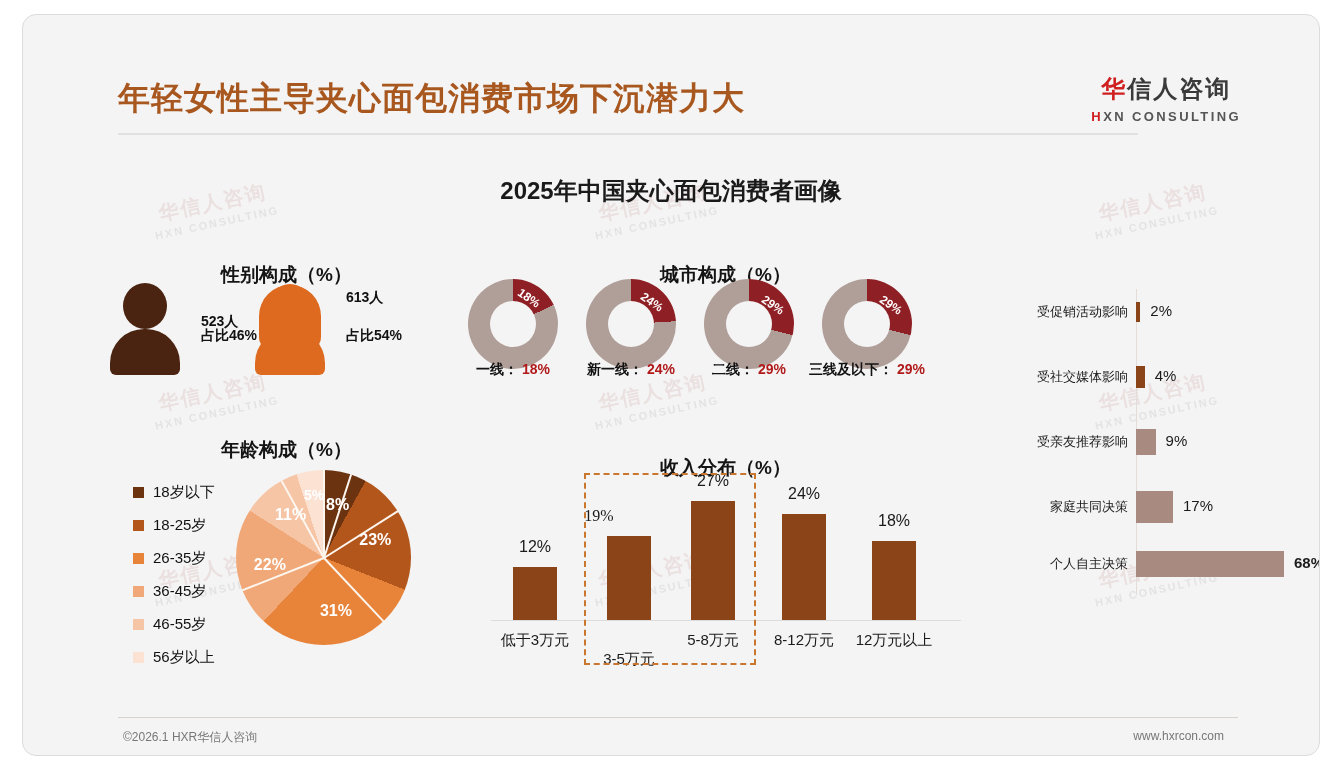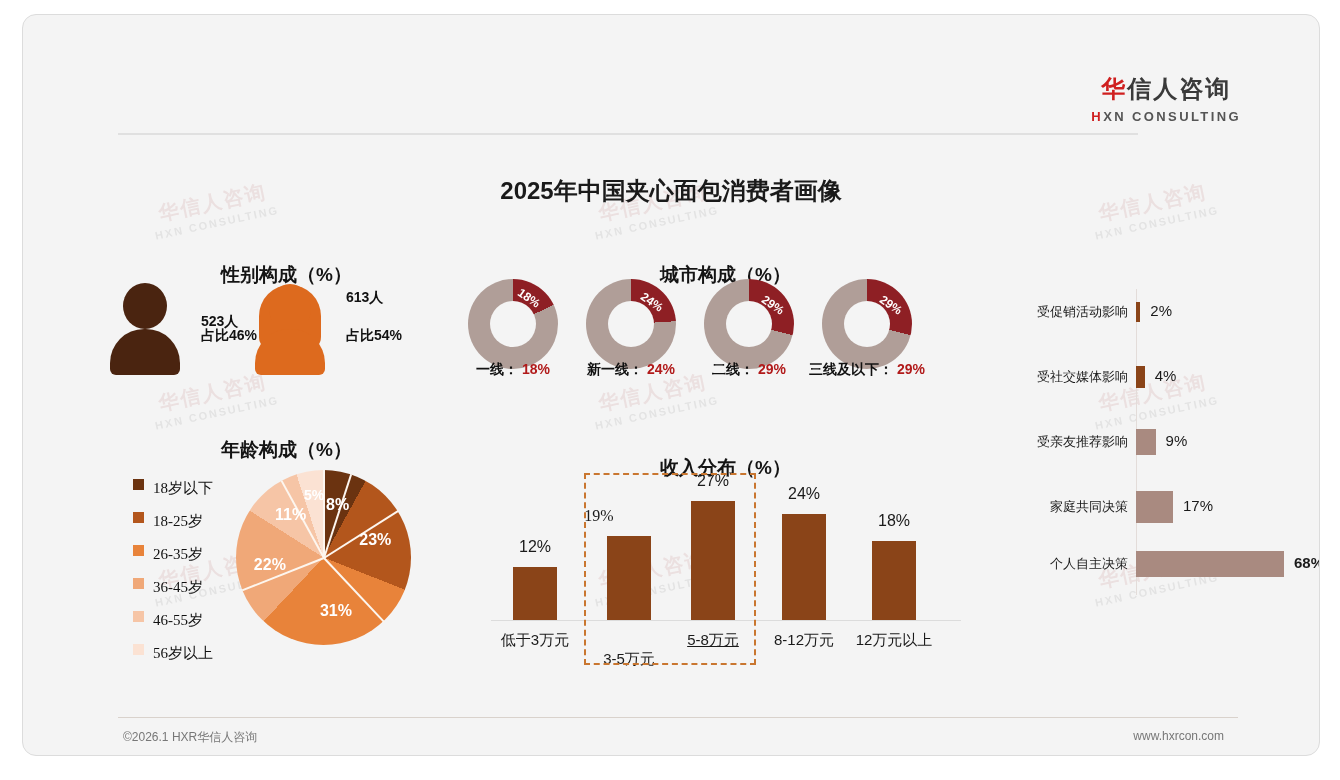--- a/index.html
+++ b/index.html
@@ -44,21 +44,21 @@
                width:46px;height:46px;border-radius:50%;background:#f4f4f4;}
   .donut .pct{position:absolute;font-size:12px;font-weight:bold;color:#fff;
               transform:rotate(35deg);white-space:nowrap;}
   .d-label{position:absolute;font-size:14px;font-weight:bold;color:#111;white-space:nowrap;}
   .d-label .v{color:#b11a1a;}
 
   
   .pie{position:absolute;width:175px;height:175px;border-radius:50%;}
   .pie-lbl{position:absolute;font-size:16px;font-weight:bold;color:#fff;white-space:nowrap;}
   .legend{position:absolute;left:132px;top:480px;}
-  .leg-row{display:flex;align-items:flex-start;height:26px;margin-bottom:7px;font-family:Liberation Serif, serif;}
+  .leg-row{display:flex;align-items:center;height:26px;margin-bottom:7px;}
   .leg-sw{width:11px;height:11px;margin-right:9px;flex:0 0 auto;}
   .leg-tx{font-size:15px;color:#111;white-space:nowrap;}
 
   
   .bar{position:absolute;background:#8a4418;}
   .bar-val{position:absolute;font-size:16px;color:#1a1a1a;text-align:center;white-space:nowrap;}
   .bar-cat{position:absolute;font-size:15px;color:#1a1a1a;text-align:center;white-space:nowrap;}
   .baseline{position:absolute;height:1px;background:#dcdcdc;}
   .dashbox{position:absolute;border:2px dashed #c9762f;}
 
@@ -112,20 +112,21 @@
         <div class="wm" style="left: 568px; top: 541px;">
           <div class="w1">华信人咨询</div>
           <div class="w2">HXN CONSULTING</div>
         </div>
         <div class="wm" style="left: 1068px; top: 541px;">
           <div class="w1">华信人咨询</div>
           <div class="w2">HXN CONSULTING</div>
         </div>
       </div>
 
+    <div class="title">年轻女性主导夹心面包消费市场下沉潜力大</div>
     <div class="title-rule"></div>
 
     <div class="logo">
       <div class="lg1"><span class="red">华</span><span>信人咨询</span></div>
       <div class="lg2"><span class="red">H</span><span>XN CONSULTING</span></div>
     </div>
 
     <div class="subtitle">2025年中国夹心面包消费者画像</div>
 
     <div class="sec-title" style="left:198px;top:247px;">性别构成（%）</div>
@@ -215,21 +216,21 @@
     <div id="income-group">
         <div class="baseline" style="left: 468px; top: 605px; width: 470px;"></div>
         <div class="bar" style="background: rgb(138, 68, 24); left: 490px; top: 552.2px; width: 44px; height: 52.8px;"></div>
         <div class="bar-val" style="left: 472px; top: 523.2px; width: 80px;">12%</div>
         <div class="bar-cat" style="left: 452px; top: 616px; width: 120px;">低于3万元</div>
         <div class="bar" style="background: rgb(138, 68, 24); left: 584px; top: 521.4px; width: 44px; height: 83.6px;"></div>
         <div class="bar-val" style="left: 536px; top: 492.4px; width: 80px; font-family: Liberation Serif, serif;">19%</div>
         <div class="bar-cat" style="left: 546px; top: 616px; width: 120px; margin-top: 19px;">3-5万元</div>
         <div class="bar" style="background: rgb(138, 68, 24); left: 668px; top: 486.2px; width: 44px; height: 118.8px;"></div>
         <div class="bar-val" style="left: 650px; top: 457.2px; width: 80px;">27%</div>
-        <div class="bar-cat" style="left: 630px; top: 616px; width: 120px; text-decoration: underline;">5-8万元</div>
+        <div class="bar-cat" style="left: 630px; top: 616px; width: 120px;">5-8万元</div>
         <div class="bar" style="background: rgb(138, 68, 24); left: 759px; top: 499.4px; width: 44px; height: 105.6px;"></div>
         <div class="bar-val" style="left: 741px; top: 470.4px; width: 80px;">24%</div>
         <div class="bar-cat" style="left: 721px; top: 616px; width: 120px;">8-12万元</div>
         <div class="bar" style="background: rgb(138, 68, 24); left: 849px; top: 525.8px; width: 44px; height: 79.2px;"></div>
         <div class="bar-val" style="left: 831px; top: 496.8px; width: 80px;">18%</div>
         <div class="bar-cat" style="left: 811px; top: 616px; width: 120px;">12万元以上</div>
         <div class="dashbox" style="border-color: rgb(201, 118, 47); left: 561px; top: 458px; width: 168px; height: 188px;"></div>
       </div>
     <div id="decision-group">
         <div class="rp-axis" style="left: 1113px; top: 274px; height: 306px;"></div>

